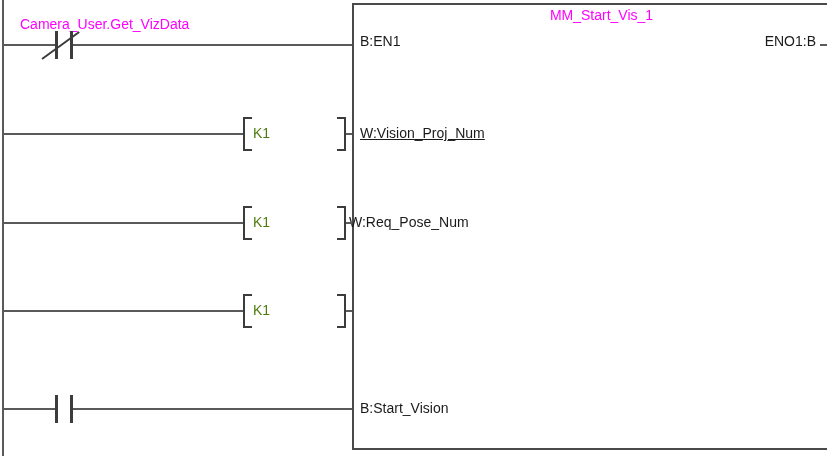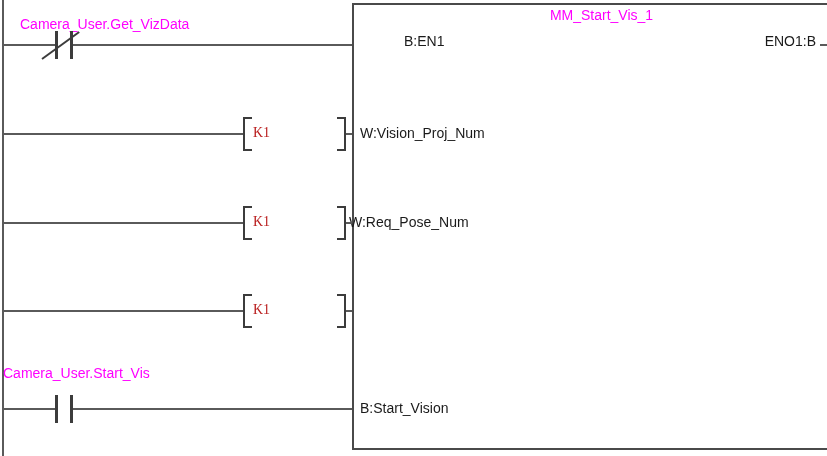--- a/index.html
+++ b/index.html
@@ -26,36 +26,36 @@
     position:absolute;left:352px;top:3px;width:499px;height:447px;
     border:2px solid #4a4a4a;box-sizing:border-box;background:#ffffff;
   }
   .fb-title{
     position:absolute;left:0;right:0;top:2px;text-align:center;
     color:#ff00ff;white-space:nowrap;
   }
   .bracket{position:absolute;width:9px;height:34px;box-sizing:border-box;}
   .bracket.open{border-left:2px solid #3c3c3c;border-top:2px solid #3c3c3c;border-bottom:2px solid #3c3c3c;}
   .bracket.close{border-right:2px solid #3c3c3c;border-top:2px solid #3c3c3c;border-bottom:2px solid #3c3c3c;}
-  .operand{position:absolute;color:#b91c1c;white-space:nowrap;line-height:16px;font-family:Liberation Serif, serif;}
+  .operand{position:absolute;color:#4d7c0f;white-space:nowrap;line-height:16px;}
 </style>
 </head>
 <body>
 
 <div id="canvas">
 
   <div class="v-line" style="left:2px;top:0;height:456px;"></div>
 
   <div class="fb-block">
     <div class="fb-title">MM_Start_Vis_1</div>
   </div>
 
-  <div class="pin-label" style="left:360px;top:33px;margin-left:44px;">B:EN1</div>
+  <div class="pin-label" style="left:360px;top:33px;">B:EN1</div>
   <div class="pin-label" style="right:11px;top:33px;">ENO1:B</div>
-  <div class="pin-label" style="left:360px;top:125px;">W:Vision_Proj_Num</div>
+  <div class="pin-label" style="left:360px;top:125px;text-decoration:underline;">W:Vision_Proj_Num</div>
   <div class="pin-label" style="left:349px;top:214px;">W:Req_Pose_Num</div>
   <div class="pin-label" style="left:360px;top:400px;text-align:center;">B:Start_Vision</div>
 
   <div class="h-line" style="left:820px;top:44px;width:7px;"></div>
 
   <div class="var-label" style="left:3px;top:16px;padding-left:17px;">Camera_User.Get_VizData</div>
   <div class="h-line" style="left:2px;top:44px;width:53px;"></div>
   <div>
     <div class="bar" style="left:55px;top:31px;height:28px;"></div>
     <div class="bar" style="left:70px;top:31px;height:28px;"></div>
@@ -80,21 +80,20 @@
   <div class="h-line" style="left:346px;top:222px;width:6px;"></div>
 
   <div class="h-line" style="left:2px;top:310px;width:241px;"></div>
   <div>
     <div class="bracket open" style="left:243px;top:294px;"></div>
     <div class="operand" style="left:253px;top:302px;">K1</div>
     <div class="bracket close" style="left:337px;top:294px;"></div>
   </div>
   <div class="h-line" style="left:346px;top:310px;width:6px;"></div>
 
-  <div class="var-label" style="left:3px;top:365px;">Camera_User.Start_Vis</div>
   <div class="h-line" style="left:2px;top:408px;width:53px;"></div>
   <div>
     <div class="bar" style="left:55px;top:395px;height:28px;"></div>
     <div class="bar" style="left:70px;top:395px;height:28px;"></div>
   </div>
   <div class="h-line" style="left:73px;top:408px;width:279px;"></div>
 
 </div>
 
 </body></html>

